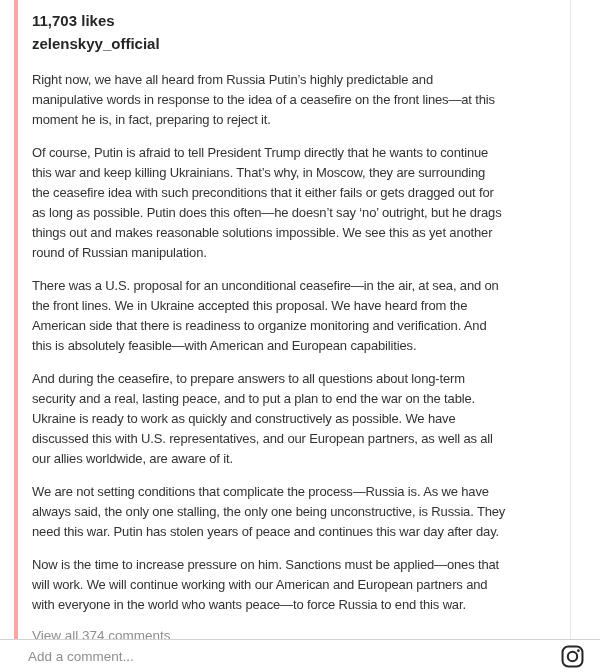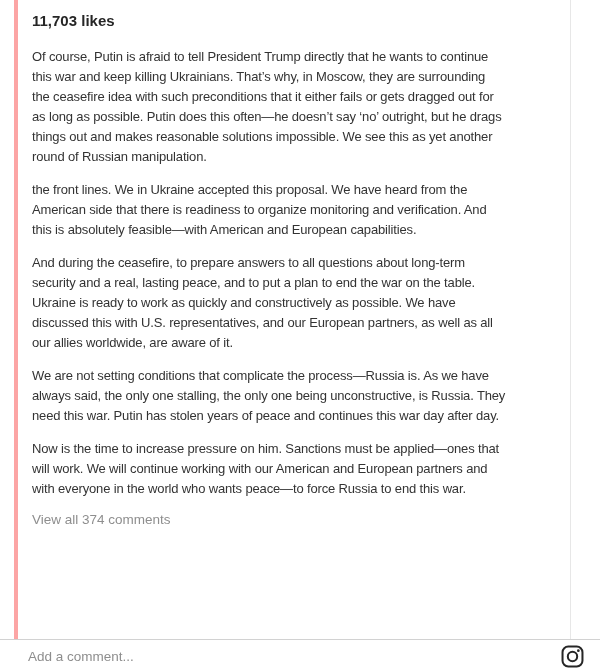--- a/index.html
+++ b/index.html
@@ -78,31 +78,38 @@
     width: 23px;
     height: 23px;
     cursor: pointer;
   }
 </style>
 </head>
 <body>
 
 <div class="card">
   <div class="likes">11,703 likes</div>
+  <div class="username">zelenskyy_official</div>
 
   <div class="caption">
+    <p>
+      <span class="cap-line">Right now, we have all heard from Russia Putin’s highly predictable and</span>
+      <span class="cap-line">manipulative words in response to the idea of a ceasefire on the front lines—at this</span>
+      <span class="cap-line">moment he is, in fact, preparing to reject it.</span>
+    </p>
     <p>
       <span class="cap-line">Of course, Putin is afraid to tell President Trump directly that he wants to continue</span>
       <span class="cap-line">this war and keep killing Ukrainians. That’s why, in Moscow, they are surrounding</span>
       <span class="cap-line">the ceasefire idea with such preconditions that it either fails or gets dragged out for</span>
       <span class="cap-line">as long as possible. Putin does this often—he doesn’t say ‘no’ outright, but he drags</span>
       <span class="cap-line">things out and makes reasonable solutions impossible. We see this as yet another</span>
       <span class="cap-line">round of Russian manipulation.</span>
     </p>
     <p>
+      <span class="cap-line">There was a U.S. proposal for an unconditional ceasefire—in the air, at sea, and on</span>
       <span class="cap-line">the front lines. We in Ukraine accepted this proposal. We have heard from the</span>
       <span class="cap-line">American side that there is readiness to organize monitoring and verification. And</span>
       <span class="cap-line">this is absolutely feasible—with American and European capabilities.</span>
     </p>
     <p>
       <span class="cap-line">And during the ceasefire, to prepare answers to all questions about long-term</span>
       <span class="cap-line">security and a real, lasting peace, and to put a plan to end the war on the table.</span>
       <span class="cap-line">Ukraine is ready to work as quickly and constructively as possible. We have</span>
       <span class="cap-line">discussed this with U.S. representatives, and our European partners, as well as all</span>
       <span class="cap-line">our allies worldwide, are aware of it.</span>

